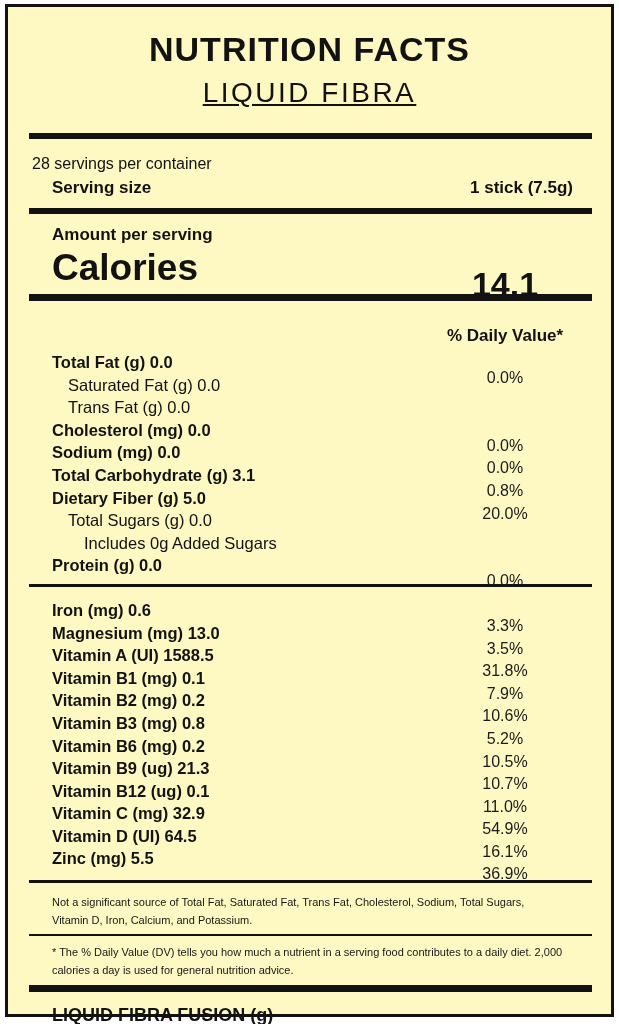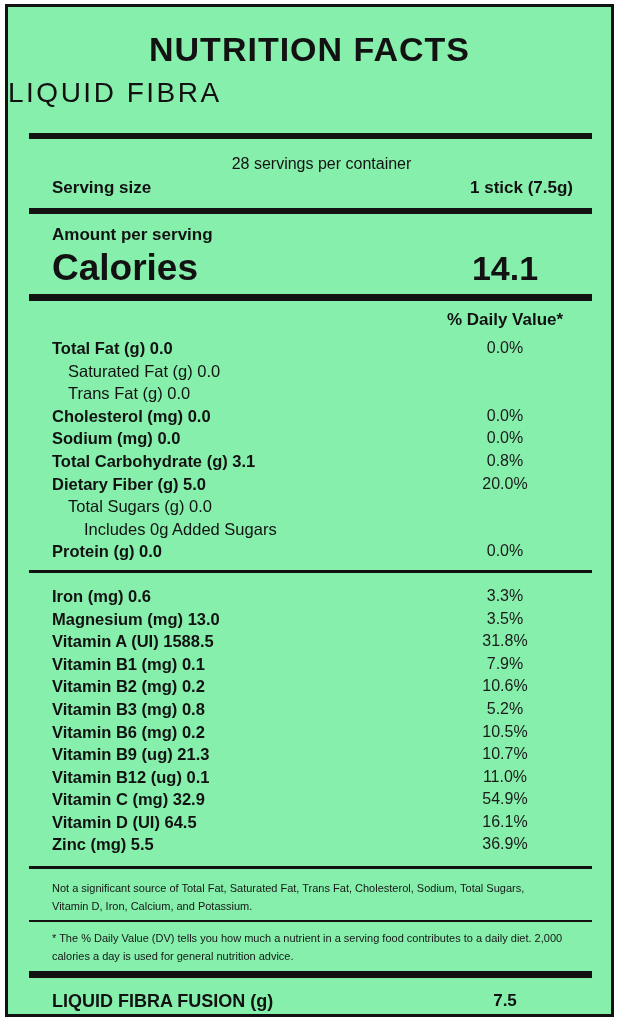--- a/index.html
+++ b/index.html
@@ -3,52 +3,52 @@
 <meta charset="utf-8">
 <style>
   html,body{margin:0;padding:0;}
   body{
     width:619px;height:1024px;background:#ffffff;
     font-family:"Liberation Sans",sans-serif;color:#121212;
     position:relative;overflow:hidden;
   }
   .label-box{
     position:absolute;left:5px;top:4px;width:603px;height:1007px;
-    border:3px solid #121212;background:#86efac;
+    border:3px solid #121212;background:#fef9c3;
   }
   .title{
     margin-top:22px;text-align:center;font-size:34px;line-height:40px;
     font-weight:700;letter-spacing:1px;
   }
   .subtitle{
-    margin-top:8px;text-align:left;font-size:28px;line-height:32px;
-    font-weight:400;letter-spacing:2.5px;
+    margin-top:8px;text-align:center;font-size:28px;line-height:32px;
+    font-weight:400;letter-spacing:2.5px;text-decoration:underline;
   }
   .rule{height:6px;background:#121212;margin:0 19px 0 21px;}
   .rule.r1{margin-top:24px;}
   .rule.r2{margin-top:9px;}
   .rule.xthick{height:7px;}
   .rule.r3{margin-top:4px;}
   .rule.mid{height:3px;margin-top:7px;}
   .rule.thin{height:2.5px;}
   .rule.r5{margin-top:10px;}
   .rule.r6{margin-top:5px;}
   .rule.r7{margin-top:6px;}
-  .servings{margin-top:15px;padding-left:24px;font-size:16px;line-height:20px;text-align:center;}
+  .servings{margin-top:15px;padding-left:24px;font-size:16px;line-height:20px;}
   .serving-row{
     margin-top:3px;padding:0 38px 0 44px;display:flex;
     justify-content:space-between;font-size:17px;line-height:22px;font-weight:700;gap:20px;
   }
   .amount{margin-top:10px;padding-left:44px;font-size:17px;line-height:22px;font-weight:700;}
   .calories-row{position:relative;padding-left:44px;font-size:37px;line-height:44px;font-weight:700;}
-  .col-val{position:absolute;left:422px;width:150px;text-align:center;top:0;}
+  .col-val{position:absolute;left:422px;width:150px;text-align:center;top:16px;}
   .calories-val{font-size:34px;line-height:44px;font-weight:700;}
   .dv-row{position:relative;height:22px;margin-top:8px;}
   .dv-head{font-size:17px;line-height:22px;font-weight:700;}
-  #nutrient-rows{margin-top:6px;}
+  #nutrient-rows{margin-top:20px;}
   #micro-rows{margin-top:12px;}
   .nrow{position:relative;height:22.6px;line-height:22.6px;font-size:16.5px;padding-left:44px;}
   .nname{font-weight:400;}
   .nname.b{font-weight:700;}
   .nname.ind1{padding-left:16px;}
   .nname.ind2{padding-left:32px;}
   .pct{font-size:16px;line-height:22.6px;font-weight:400;color:#1a1a1a;}
   .note{
     margin:10px 0 0 0;padding:0 64px 0 44px;
     font-size:11px;line-height:18px;color:#161616;

